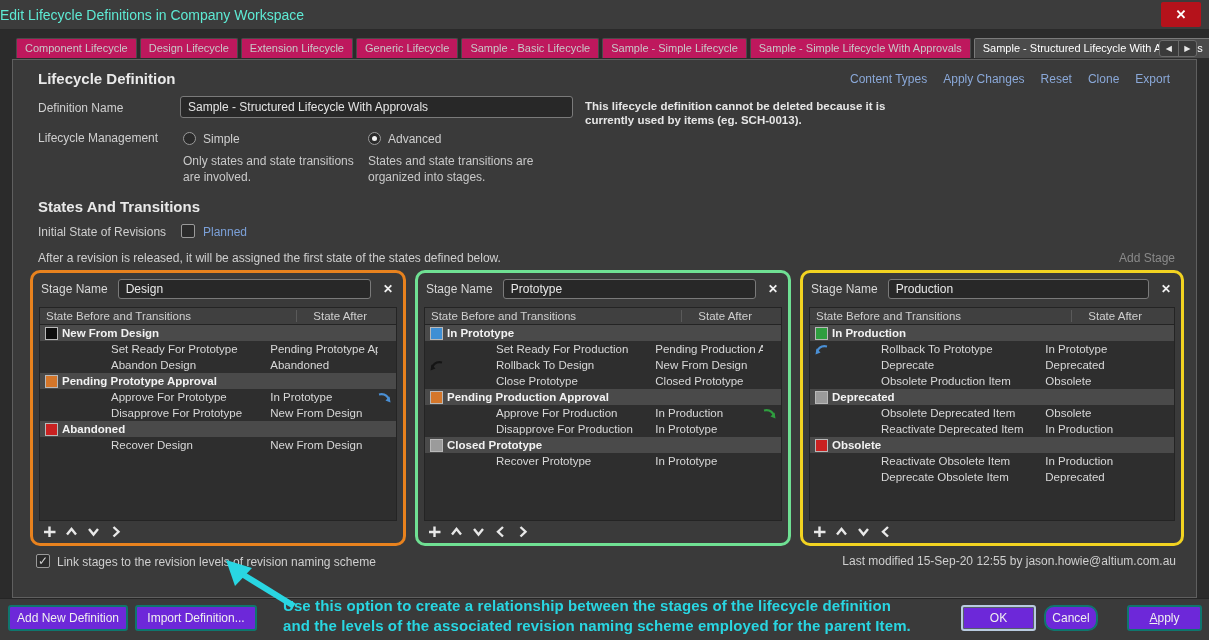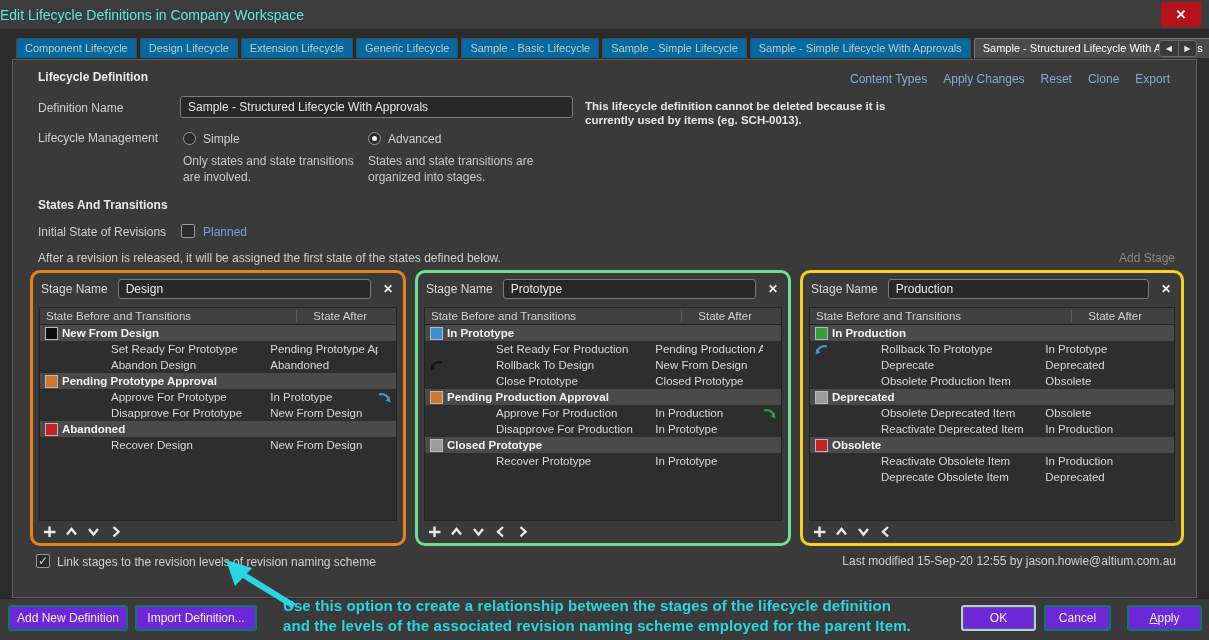--- a/index.html
+++ b/index.html
@@ -12,32 +12,32 @@
   
   .titlebar { position:absolute; top:0; left:0; width:1209px; height:30px;
     background:#3c3c3c; border-bottom:1px solid #2a2a2a; }
   .titlebar .title { position:absolute; top:7px; left:0; width:100%; text-align:left;
     font-size:14px; color:#5eead4; }
   .close-btn { position:absolute; top:2px; right:8px; width:40px; height:25px;
     background:#b5121b; border-radius:2px; color:#fff; font-weight:bold; font-size:13px;
     display:flex; align-items:center; justify-content:center; cursor:pointer; }
   
   .tabstrip { position:absolute; top:38px; left:16px; right:52px; height:20px; display:flex; gap:3px; }
-  .tab { background:#0369a1; border:1px solid #4a4a4a; border-bottom:none; color:#c8c8c8;
+  .tab { background:#be185d; border:1px solid #4a4a4a; border-bottom:none; color:#c8c8c8;
     font-size:11px; padding:3px 8px 2px 8px; white-space:nowrap; border-radius:2px 2px 0 0; cursor:pointer; }
   .tab.selected { background:#4b4b4b; border-color:#7a7a7a; color:#ffffff; }
   .tab-scroll { position:absolute; top:40px; right:12px; width:38px; height:17px;
     background:#3a3a3a; border:1px solid #6a6a6a; border-radius:3px; display:flex; }
   .tab-scroll span { flex:1; display:flex; align-items:center; justify-content:center;
     font-size:8px; color:#e8e8e8; cursor:pointer; }
   .tab-scroll span:first-child { border-right:1px solid #6a6a6a; }
   
   .content { position:absolute; top:59px; left:12px; width:1185px; height:539px;
     background:#3a3a3a; border:1px solid #5f5f5f; }
-  .section-label { position:absolute; font-weight:bold; color:#e9e9e9; font-size:12px; }
+  .section-label { position:absolute; font-weight:bold; color:#e9e9e9; font-size:15px; }
   .field-label { position:absolute; color:#cfcfcf; font-size:12px; }
   .links-row { position:absolute; top:72px; right:39px; display:flex; gap:16px; }
   .link { color:#8aa8d8; font-size:12px; cursor:pointer; }
   .text-input { position:absolute; background:#282828; border:1px solid #7a7a7a; border-radius:3px;
     color:#e4e4e4; font-size:12px; padding:2px 7px; font-family:"Liberation Sans",sans-serif; }
   .warning { position:absolute; left:585px; top:99px; width:340px; font-weight:bold;
     color:#e6e6e6; font-size:11.5px; line-height:14px; }
   .radio { position:absolute; width:13px; height:13px; border:1px solid #9a9a9a; border-radius:50%;
     background:#2b2b2b; cursor:pointer; }
   .radio.checked::after { content:""; position:absolute; left:3px; top:3px; width:5px; height:5px;
@@ -364,21 +364,21 @@
   </div>
 
 <div class="checkbox" id="link-stages-checkbox" style="left:36px; top:554px;">✓</div>
 <div class="field-label" style="left:57px; top:555px;">Link stages to the revision levels of revision naming scheme</div>
 <div class="last-modified">Last modified 15-Sep-20 12:55 by jason.howie@altium.com.au</div>
 
 <div class="bottom-bar"></div>
 <div class="btn" style="left:8px; top:605px; width:120px;">Add New Definition</div>
 <div class="btn" style="left:135px; top:605px; width:122px;">Import Definition...</div>
 <div class="btn default" style="left:961px; top:605px; width:75px;">OK</div>
-<div class="btn" style="left:1044px; top:605px; width:67px;">Cancel</div>
+<div class="btn" style="left:1044px; top:605px; width:54px;border-radius:10px;">Cancel</div>
 <div class="btn" style="left:1127px; top:605px; width:75px;">
     <span class="u">Apply</span>
   </div>
 
 <svg class="annot-arrow" viewBox="0 0 90 55">
   <line id="annot-line" x1="72" y1="48" x2="20" y2="16" stroke-width="6" stroke="#29d6e2"></line>
   <polygon id="annot-head" points="4,2 30,10 13,28" fill="#29d6e2"></polygon>
 </svg>
 <div class="annot-text" id="annot-text" style="color: rgb(41, 214, 226);">
   <div>Use this option to create a relationship between the stages of the lifecycle definition</div>

